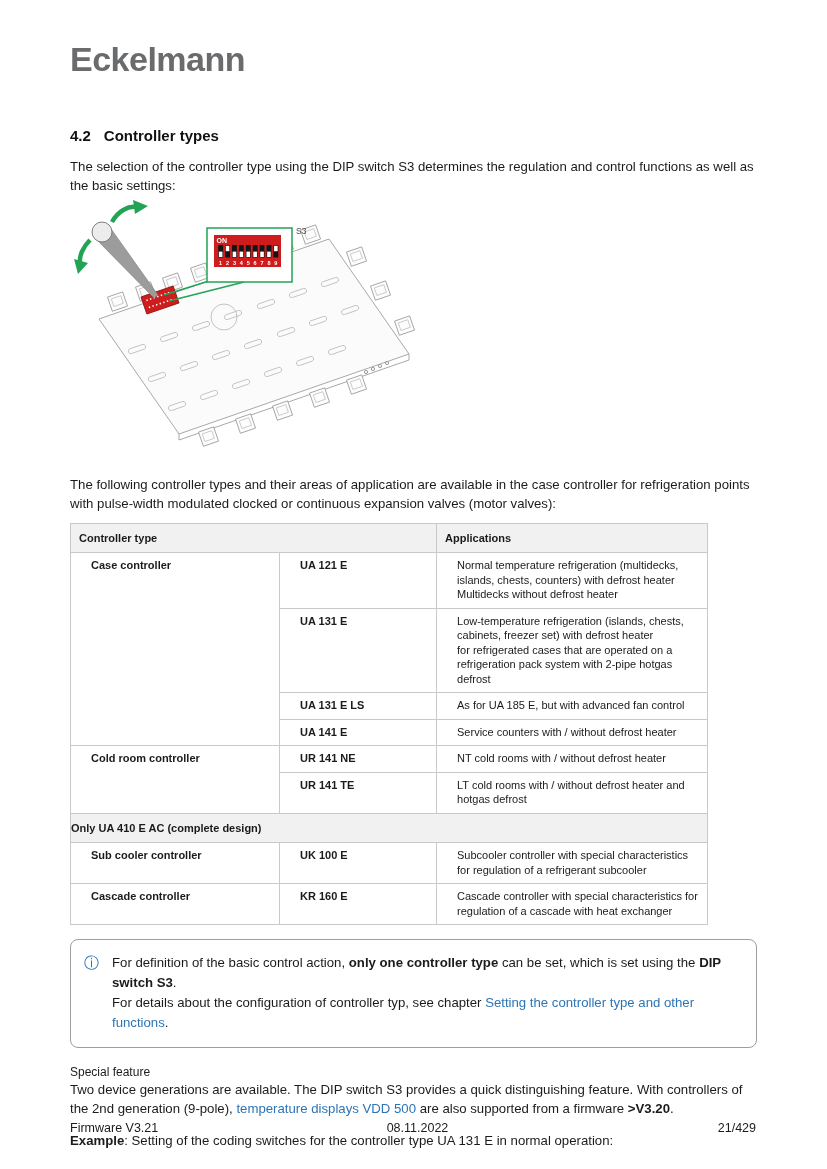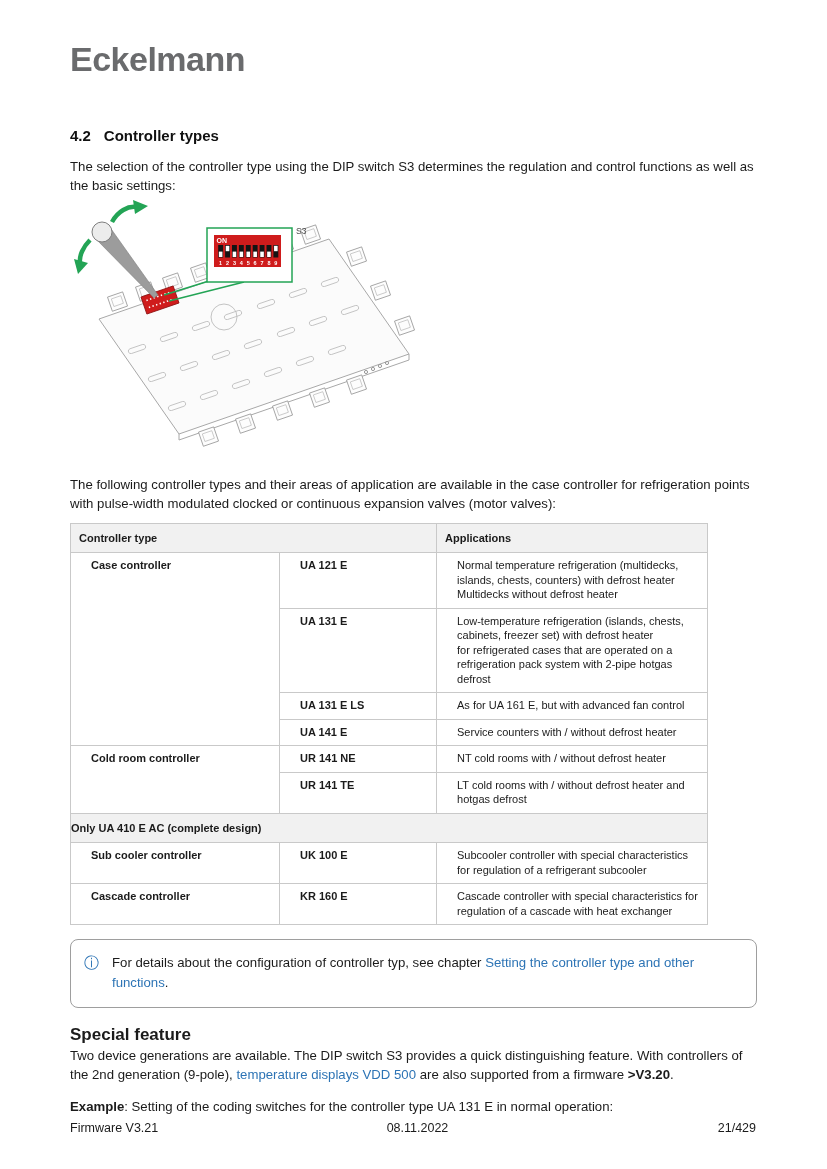--- a/index.html
+++ b/index.html
@@ -27,21 +27,21 @@
   td.cell-app { white-space:pre-line; }
 
   
   .note-box { margin-top:14px; width:687px; border:1px solid #9e9e9e; border-radius:8px;
     padding:13px 16px 14px 13px; display:flex; gap:10px; font-size:13.2px; line-height:1.5; }
   .note-icon { flex:0 0 18px; color:#2d74b5; font-size:15px; line-height:1.35; font-weight:400; }
   .note-text p + p { margin-top:0; }
   .link { color:#2d74b5; text-decoration:none; cursor:pointer; }
 
   .special-section { margin-top:17px; }
-  .special-heading { font-size:17px; font-weight:700; }
+  .special-heading { font-size:12px; font-weight:400; }
   .special-section p { margin-top:1px; }
 
   .example-p { margin-top:14px; }
 
   .footer { position:absolute; left:70px; right:71px; top:1121px; display:flex;
     justify-content:space-between; font-size:12.5px; color:#1b1b1b; }
   .footer .f-center { position:absolute; left:9px; right:0; text-align:center; }
   .footer span { background:transparent; }
   .footer .f-left, .footer .f-right { position:relative; z-index:1; background:#fff; }
 
@@ -212,21 +212,21 @@
         <td class="cell-app">Normal temperature refrigeration (multidecks, islands, chests, counters) with defrost heater
 Multidecks without defrost heater</td>
       </tr>
       <tr>
         <td class="cell-model">UA 131 E</td>
         <td class="cell-app">Low-temperature refrigeration (islands, chests, cabinets, freezer set) with defrost heater
 for refrigerated cases that are operated on a refrigeration pack system with 2-pipe hotgas defrost</td>
       </tr>
       <tr>
         <td class="cell-model">UA 131 E LS</td>
-        <td class="cell-app">As for UA 161 E, but with advanced fan control</td>
+        <td class="cell-app">As for UA 185 E, but with advanced fan control</td>
       </tr>
       <tr>
         <td class="cell-model">UA 141 E</td>
         <td class="cell-app">Service counters with / without defrost heater</td>
       </tr>
       <tr>
         <td rowspan="2" class="cell-group">Cold room controller</td>
         <td class="cell-model">UR 141 NE</td>
         <td class="cell-app">NT cold rooms with / without defrost heater</td>
       </tr>
@@ -246,20 +246,21 @@
         <td class="cell-group">Cascade controller</td>
         <td class="cell-model">KR 160 E</td>
         <td class="cell-app">Cascade controller with special characteristics for regulation of a cascade with heat exchanger</td>
       </tr>
     </tbody>
   </table>
 
   <div class="note-box">
     <div class="note-icon">ⓘ</div>
     <div class="note-text">
+      <p><span>For definition of the basic control action, </span><b>only one controller type</b><span> can be set, which is set using the </span><b>DIP switch S3</b><span>.</span></p>
       <p><span>For details about the configuration of controller typ, see chapter </span><a class="link">Setting the controller type and other functions</a><span>.</span></p>
     </div>
   </div>
 
   <div class="special-section">
     <div class="special-heading body-text" style="margin-top:0;">Special feature</div>
     <p class="body-text" style="margin-top:1px;"><span>Two device generations are available. The DIP switch S3 provides a quick distinguishing feature. With controllers of the 2nd generation (9-pole), </span><a class="link">temperature displays VDD 500</a><span> are also supported from a firmware </span><b>&gt;V3.20</b><span>.</span></p>
   </div>
 
   <p class="body-text example-p"><b>Example</b><span>: Setting of the coding switches for the controller type UA 131 E in normal operation:</span></p>

